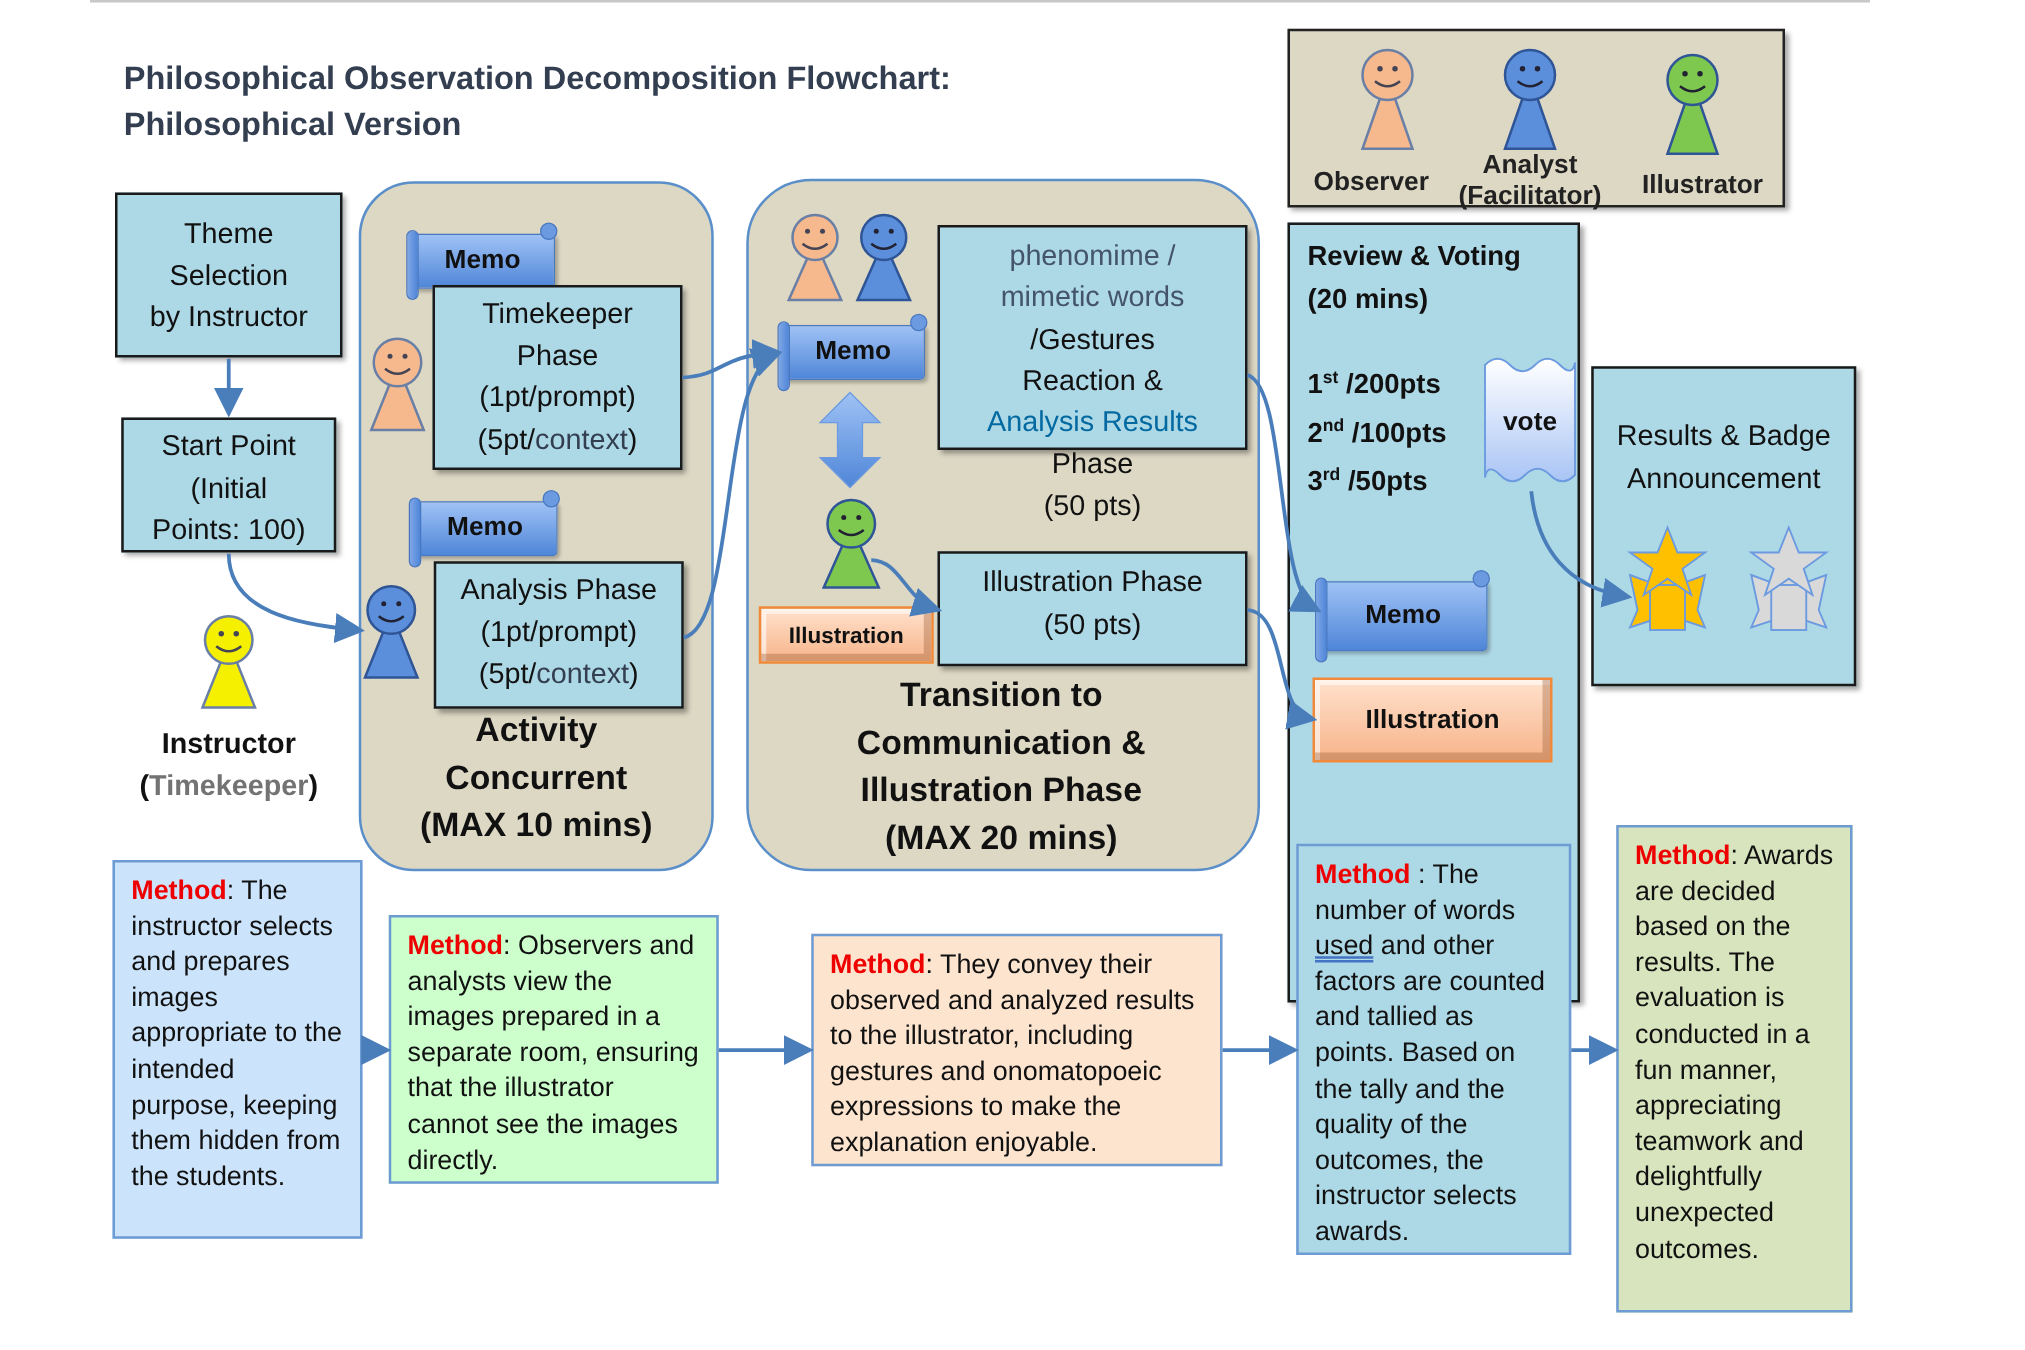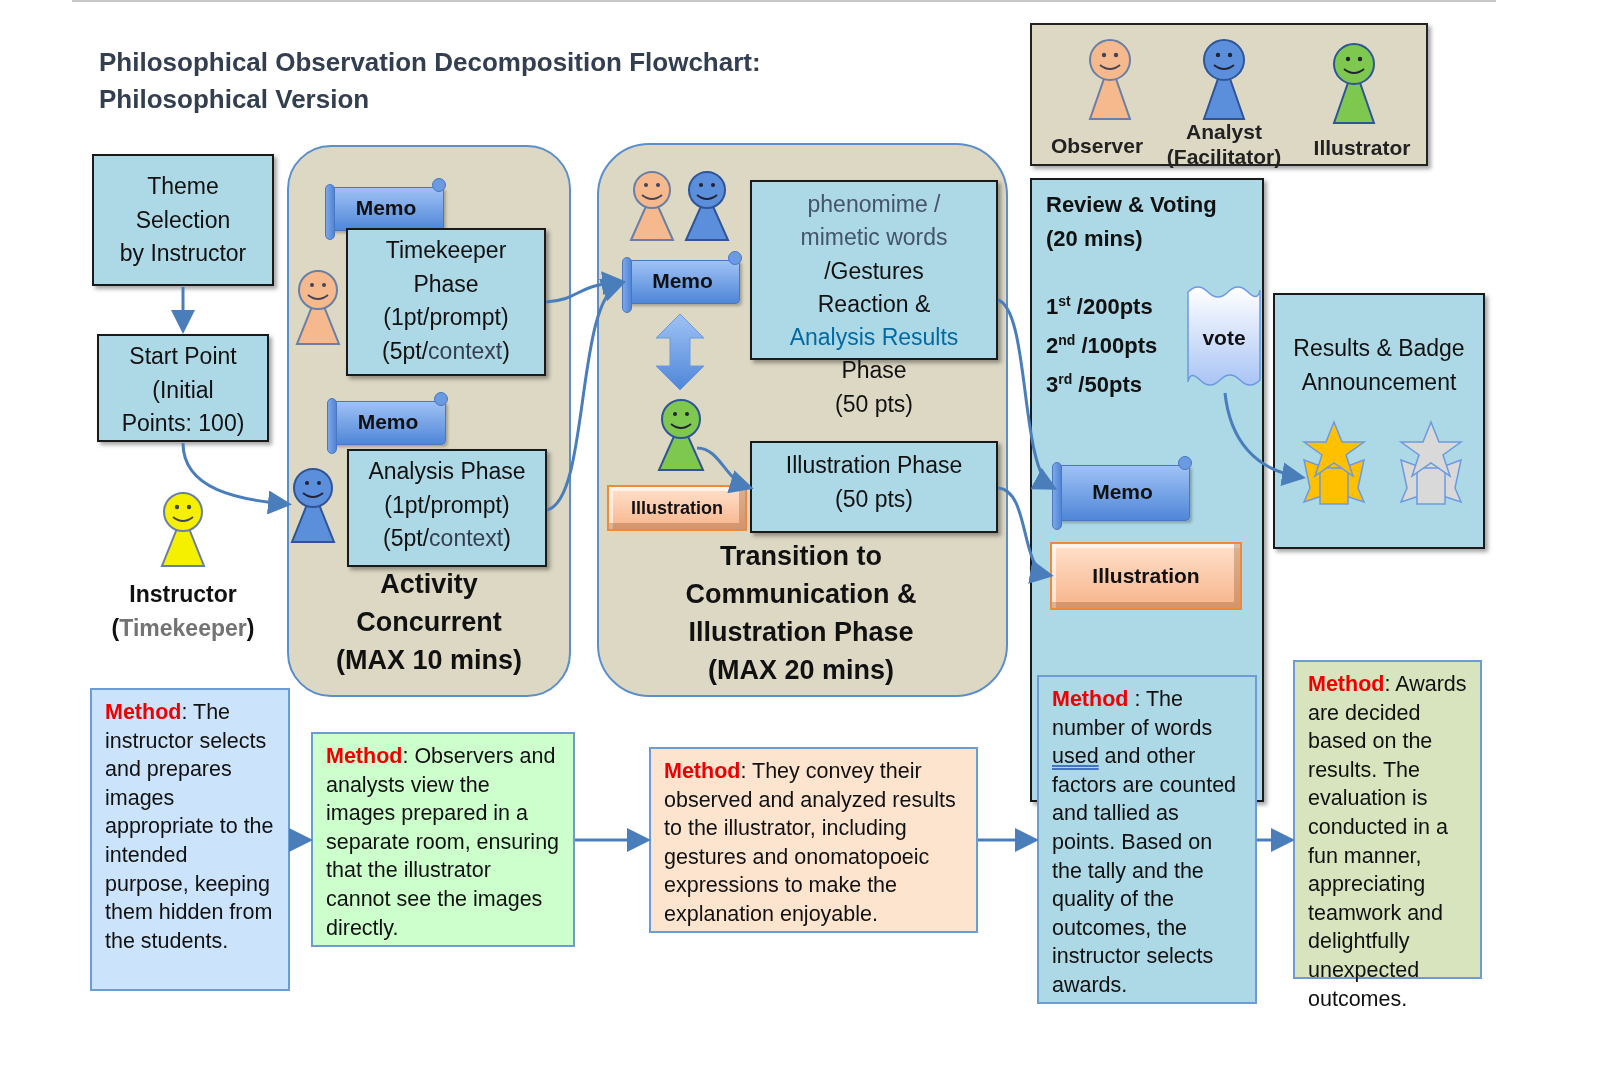--- a/index.html
+++ b/index.html
@@ -237,21 +237,21 @@
 </div>
 <div class="method" style="left:311px;top:732px;width:264px;height:215px;background:#ccffcc">
   <span class="mlabel">Method</span><span>: Observers and analysts view the images prepared in a separate room, ensuring that the illustrator cannot see the images directly.</span>
 </div>
 <div class="method" style="left:649px;top:747px;width:329px;height:186px;background:#fde4cf">
   <span class="mlabel">Method</span><span>: They convey their observed and analyzed results to the illustrator, including gestures and onomatopoeic expressions to make the explanation enjoyable.</span>
 </div>
 <div class="method" style="left:1037px;top:675px;width:220px;height:329px;background:#add8e6">
   <span class="mlabel">Method</span><span> : The number of words </span><span style="text-decoration:underline double #4472c4">used</span><span> and other factors are counted and tallied as points. Based on the tally and the quality of the outcomes, the instructor selects awards.</span>
 </div>
-<div class="method" style="left:1293px;top:660px;width:189px;height:319px;background:#d7e4bd">
+<div class="method" style="left:1293px;top:660px;width:189px;height:390px;background:#d7e4bd">
   <span class="mlabel">Method</span><span>: Awards are decided based on the results. The evaluation is conducted in a fun manner, appreciating teamwork and delightfully unexpected outcomes.</span>
 </div>
 
 <svg class="overlay" width="1620" height="1080" style="pointer-events:none">
   <defs>
     <marker id="ah" markerWidth="8" markerHeight="8" refX="6" refY="4" orient="auto">
       <path d="M0,0 L8,4 L0,8 Z" fill="#4a7ebb"></path>
     </marker>
   </defs>
   <g fill="none" stroke="#4a7ebb" stroke-width="3">

